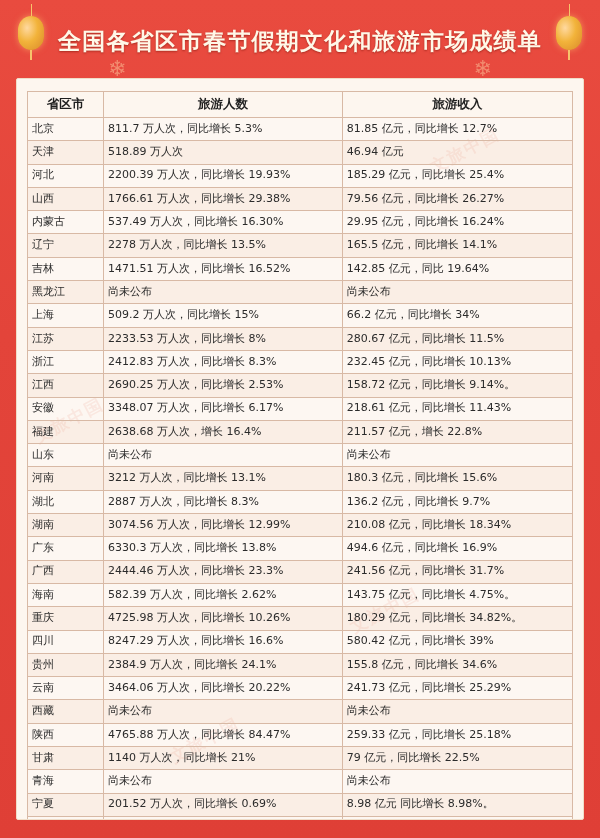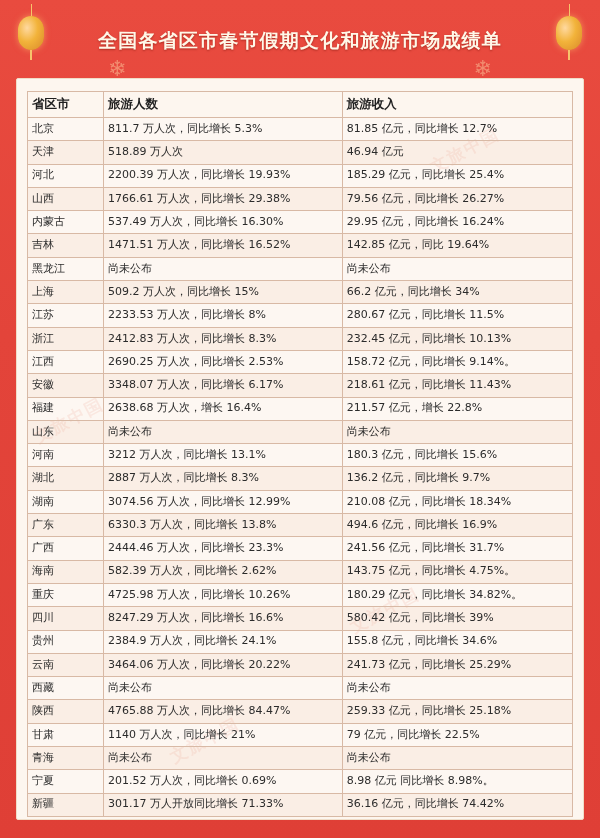--- a/index.html
+++ b/index.html
@@ -61,21 +61,21 @@
   .title-wrap {
     height: 66px;
     display: flex;
     align-items: center;
     justify-content: center;
     padding: 0 50px;
     position: relative;
   }
   .title {
     color: #fff8e8;
-    font-size: 19px;
+    font-size: 23px;
     font-weight: bold;
     letter-spacing: 1.2px;
     text-align: center;
     text-shadow: 0 1px 2px rgba(120, 20, 10, .55);
     white-space: nowrap;
   }
 
   .card {
     position: relative;
     margin: 4px 8px 8px 8px;
@@ -114,21 +114,21 @@
   table.grid th, table.grid td {
     border: 1px solid #d8b9a5;
     padding: 2px 4px;
     height: 23.3px;
     line-height: 1.15;
     vertical-align: middle;
   }
   table.grid th {
     font-size: 12.5px;
     font-weight: bold;
-    text-align: left;
+    text-align: center;
     background: #fdf6ef;
     color: #1f1f1f;
     height: 26px;
   }
   td.prov {
     width: 76px;
     white-space: nowrap;
   }
   td.val {
     padding-left: 10px;
@@ -187,20 +187,25 @@
             <td class="prov">山西</td>
             <td class="val">1766.61 万人次，同比增长 29.38%</td>
             <td class="val">79.56 亿元，同比增长 26.27%</td>
           </tr>
         <tr>
             <td class="prov">内蒙古</td>
             <td class="val">537.49 万人次，同比增长 16.30%</td>
             <td class="val">29.95 亿元，同比增长 16.24%</td>
           </tr>
         <tr>
+            <td class="prov">辽宁</td>
+            <td class="val">2278 万人次，同比增长 13.5%</td>
+            <td class="val">165.5 亿元，同比增长 14.1%</td>
+          </tr>
+        <tr>
             <td class="prov">吉林</td>
             <td class="val">1471.51 万人次，同比增长 16.52%</td>
             <td class="val">142.85 亿元，同比 19.64%</td>
           </tr>
         <tr>
             <td class="prov">黑龙江</td>
             <td class="val">尚未公布</td>
             <td class="val">尚未公布</td>
           </tr>
         <tr>

